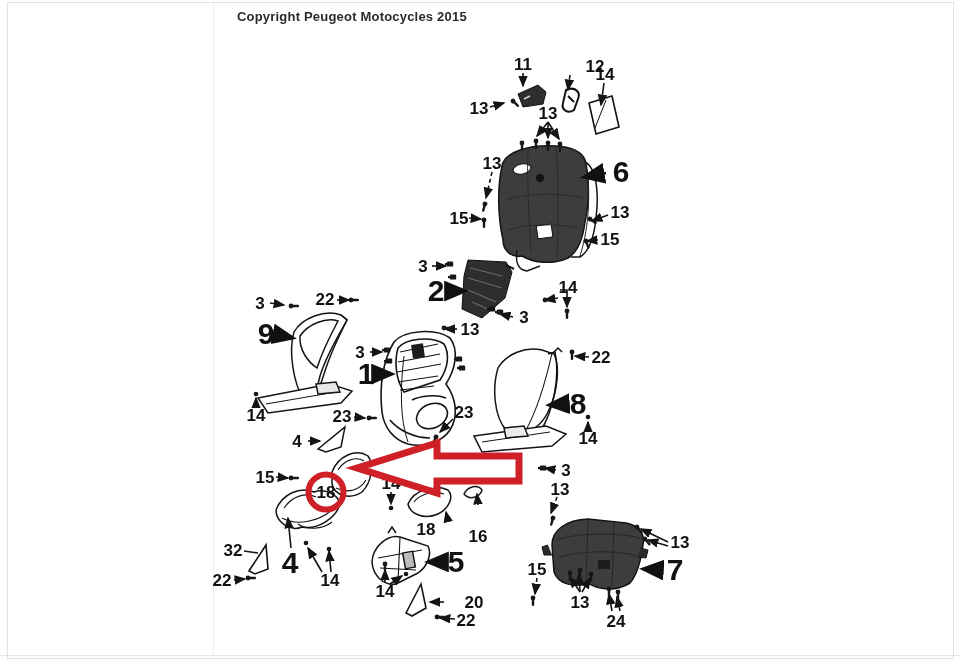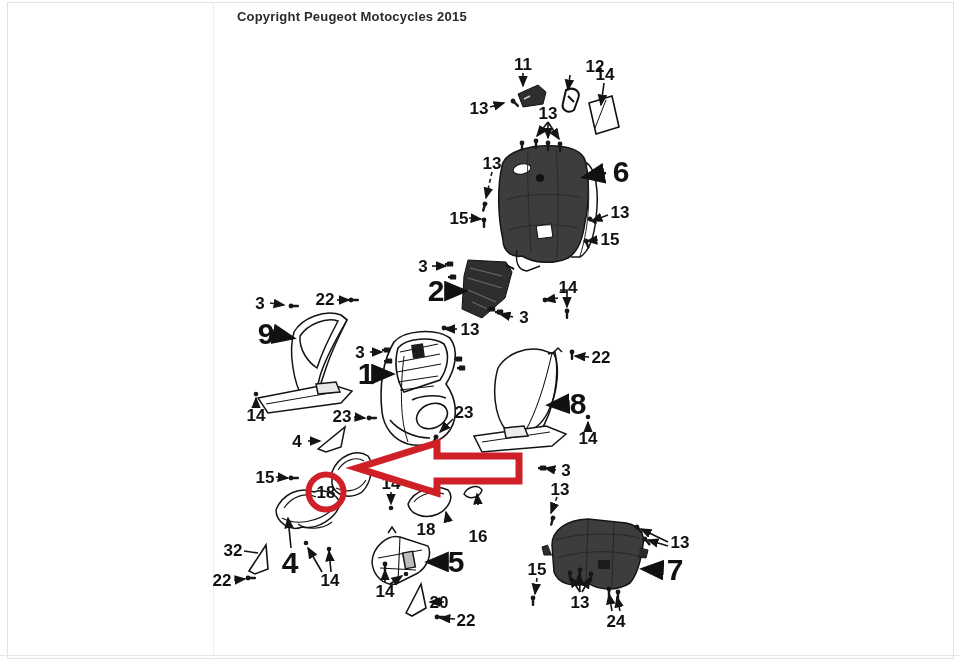--- a/index.html
+++ b/index.html
@@ -309,21 +309,21 @@
       <div class="lbl small" style="left: 566px; top: 470px;">3</div>
       <div class="lbl small" style="left: 560px; top: 489px;">13</div>
       <div class="lbl small" style="left: 478px; top: 513px; margin-top: 23px;">16</div>
       <div class="lbl small" style="left: 426px; top: 529px;">18</div>
       <div class="lbl small" style="left: 330px; top: 580px;">14</div>
       <div class="lbl small" style="left: 233px; top: 550px;">32</div>
       <div class="lbl small" style="left: 222px; top: 580px;">22</div>
       <div class="lbl big" style="left: 290px; top: 563px;">4</div>
       <div class="lbl big" style="left: 456px; top: 562px;">5</div>
       <div class="lbl small" style="left: 385px; top: 591px;">14</div>
-      <div class="lbl small" style="left: 439px; top: 602px;">20</div>
+      <div class="lbl small" style="left: 474px; top: 602px;">20</div>
       <div class="lbl small" style="left: 466px; top: 620px;">22</div>
       <div class="lbl small" style="left: 537px; top: 569px;">15</div>
       <div class="lbl small" style="left: 680px; top: 542px;">13</div>
       <div class="lbl big" style="left: 675px; top: 570px;">7</div>
       <div class="lbl small" style="left: 580px; top: 602px;">13</div>
       <div class="lbl small" style="left: 616px; top: 621px;">24</div>
     </div>
 
   <svg id="overlay" width="960" height="669" viewBox="0 0 960 669">
     <polygon points="357,468 437,443 437,456 519,456 519,481 437,481 437,493" fill="rgba(255,255,255,0.82)" stroke="#cf2027" stroke-width="7" stroke-linejoin="miter"></polygon>

